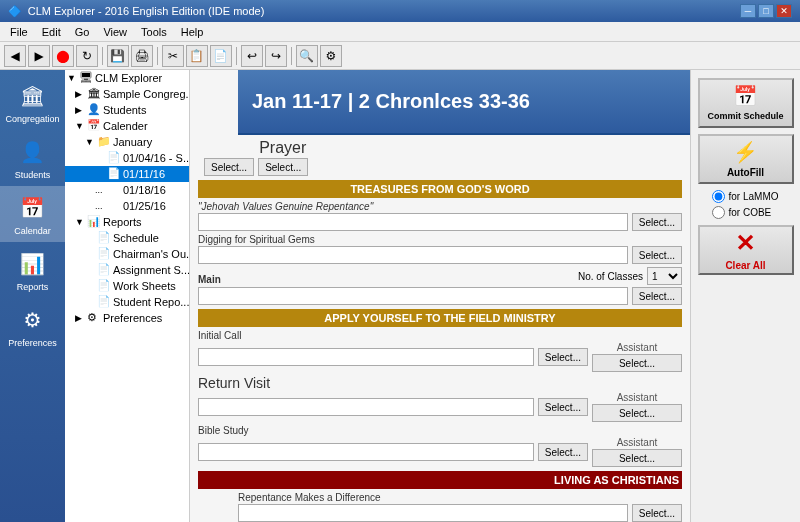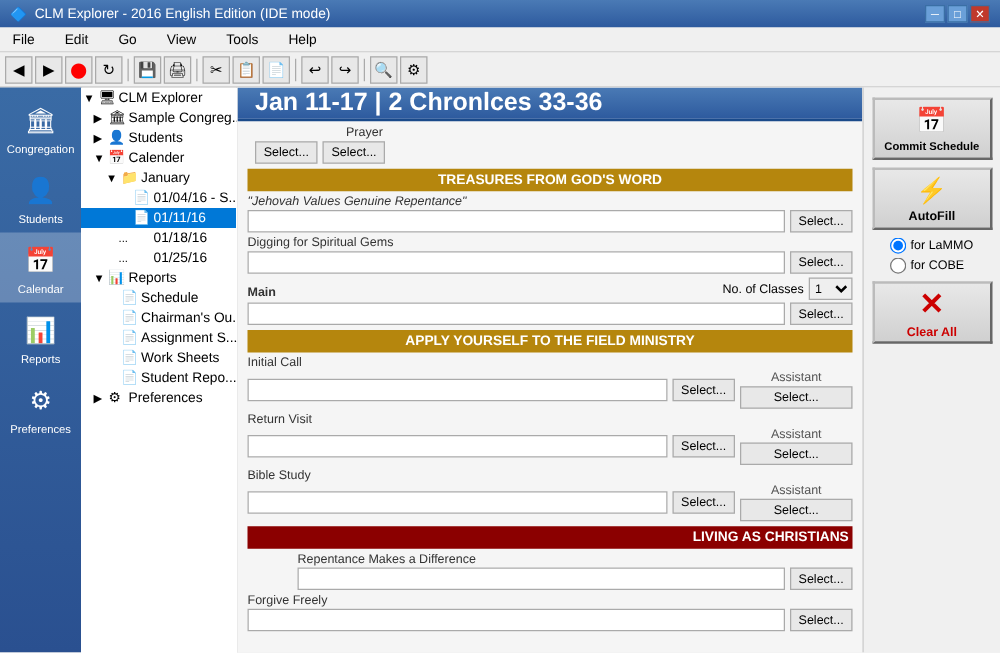--- a/index.html
+++ b/index.html
@@ -5,21 +5,21 @@
     * { box-sizing: border-box; margin: 0; padding: 0; }
     body { font-family: 'Segoe UI', Tahoma, Geneva, Verdana, sans-serif; font-size: 11px; background: #f0f0f0; width: 800px; height: 522px; overflow: hidden; }
 
     
     .title-bar { background: linear-gradient(to bottom, #4a7ab5, #2d5a9e); color: white; padding: 4px 8px; display: flex; align-items: center; justify-content: space-between; height: 22px; }
     .title-bar-left { display: flex; align-items: center; gap: 6px; font-size: 11px; }
     .title-bar-controls { display: flex; gap: 2px; }
     .title-btn { width: 16px; height: 14px; background: #6a9fd8; border: 1px solid #3a6fa5; color: white; font-size: 9px; display: flex; align-items: center; justify-content: center; cursor: pointer; }
 
     
-    .menu-bar { background: #f0f0f0; border-bottom: 1px solid #ccc; padding: 2px 4px; display: flex; gap: 12px; height: 20px; align-items: center; }
+    .menu-bar { background: #f0f0f0; border-bottom: 1px solid #ccc; padding: 2px 4px; display: flex; gap: 2px; height: 20px; align-items: center; }
     .menu-item { padding: 1px 6px; font-size: 11px; cursor: pointer; }
 
     
     .toolbar { background: #f0f0f0; border-bottom: 1px solid #ccc; padding: 2px 4px; display: flex; gap: 2px; height: 28px; align-items: center; }
     .toolbar-btn { width: 22px; height: 22px; background: #e8e8e8; border: 1px solid #aaa; display: flex; align-items: center; justify-content: center; cursor: pointer; font-size: 12px; }
     .toolbar-sep { width: 1px; height: 18px; background: #aaa; margin: 0 2px; }
 
     
     .main-container { display: flex; height: 452px; }
 
@@ -39,21 +39,21 @@
     .indent2 { padding-left: 20px; }
     .indent3 { padding-left: 30px; }
 
     
     .content-area { flex: 1; background: #f5f5f5; overflow-y: auto; }
 
     
     .right-panel { width: 110px; background: #f0f0f0; border-left: 1px solid #ccc; padding: 8px 6px; display: flex; flex-direction: column; gap: 6px; align-items: center; }
 
     
-    .content-header { background: linear-gradient(to bottom, #4a7ab5, #2d5a9e); color: white; padding: 1px 14px; font-size: 20px; font-weight: bold; border-bottom: 2px solid #1a4a8a; }
+    .content-header { background: linear-gradient(to bottom, #4a7ab5, #2d5a9e); color: white; padding: 20px 14px; font-size: 20px; font-weight: bold; border-bottom: 2px solid #1a4a8a; margin-left: 48px; }
 
     
     .form-area { padding: 4px 8px; }
     .form-input { flex: 1; height: 18px; border: 1px solid #aaa; background: white; font-size: 10px; padding: 1px 3px; }
     .select-btn { height: 18px; padding: 0 6px; font-size: 10px; background: #e8e8e8; border: 1px solid #aaa; cursor: pointer; white-space: nowrap; }
 
     .section-header { background: #8B4513; color: white; text-align: center; font-size: 11px; font-weight: bold; padding: 3px; margin: 4px 0 3px 0; }
     .section-header.gold { background: #b5860d; }
     .section-header.dark-red { background: #8B0000; text-align: right; }
     .no-classes-select { height: 18px; width: 35px; font-size: 10px; border: 1px solid #aaa; }
@@ -223,21 +223,21 @@
     <div class="content-header">
       <span>Jan 11-17</span>
       <span> | </span>
       <span>2 Chronlces 33-36</span>
     </div>
 
     <div class="form-area">
 
       <div style="display:flex; align-items:center; margin-bottom:3px;">
         <div style="min-width:90px; margin-left:6px;">
-          <div style="font-size:10px; color:#333; margin-bottom:1px; text-align:right; padding-right:2px;">Prayer</div>
+          <div style="font-size:16px; color:#333; margin-bottom:1px; text-align:right; padding-right:2px;">Prayer</div>
           <div style="display:flex; gap:4px; justify-content:flex-end;">
             <button class="select-btn">Select...</button>
             <button class="select-btn">Select...</button>
           </div>
         </div>
       </div>
 
       <div class="section-header gold">TREASURES FROM GOD'S WORD</div>
 
       <div style="margin-bottom:3px;">
@@ -284,21 +284,21 @@
           <input class="form-input" type="text" style="">
           <button class="select-btn">Select...</button>
           <div style="min-width:90px; display:flex; flex-direction:column; gap:1px;">
             <div style="font-size:10px; color:#555; text-align:center;">Assistant</div>
             <button class="select-btn">Select...</button>
           </div>
         </div>
       </div>
 
       <div style="margin-bottom:3px;">
-        <div style="font-size:10px; color:#333; margin-bottom:1px;">Return Visit</div>
+        <div style="font-size:14px; color:#333; margin-bottom:1px;">Return Visit</div>
         <div style="display:flex; gap:4px; align-items:center;">
           <input class="form-input" type="text" style="">
           <button class="select-btn">Select...</button>
           <div style="min-width:90px; display:flex; flex-direction:column; gap:1px;">
             <div style="font-size:10px; color:#555; text-align:center;">Assistant</div>
             <button class="select-btn">Select...</button>
           </div>
         </div>
       </div>
 

